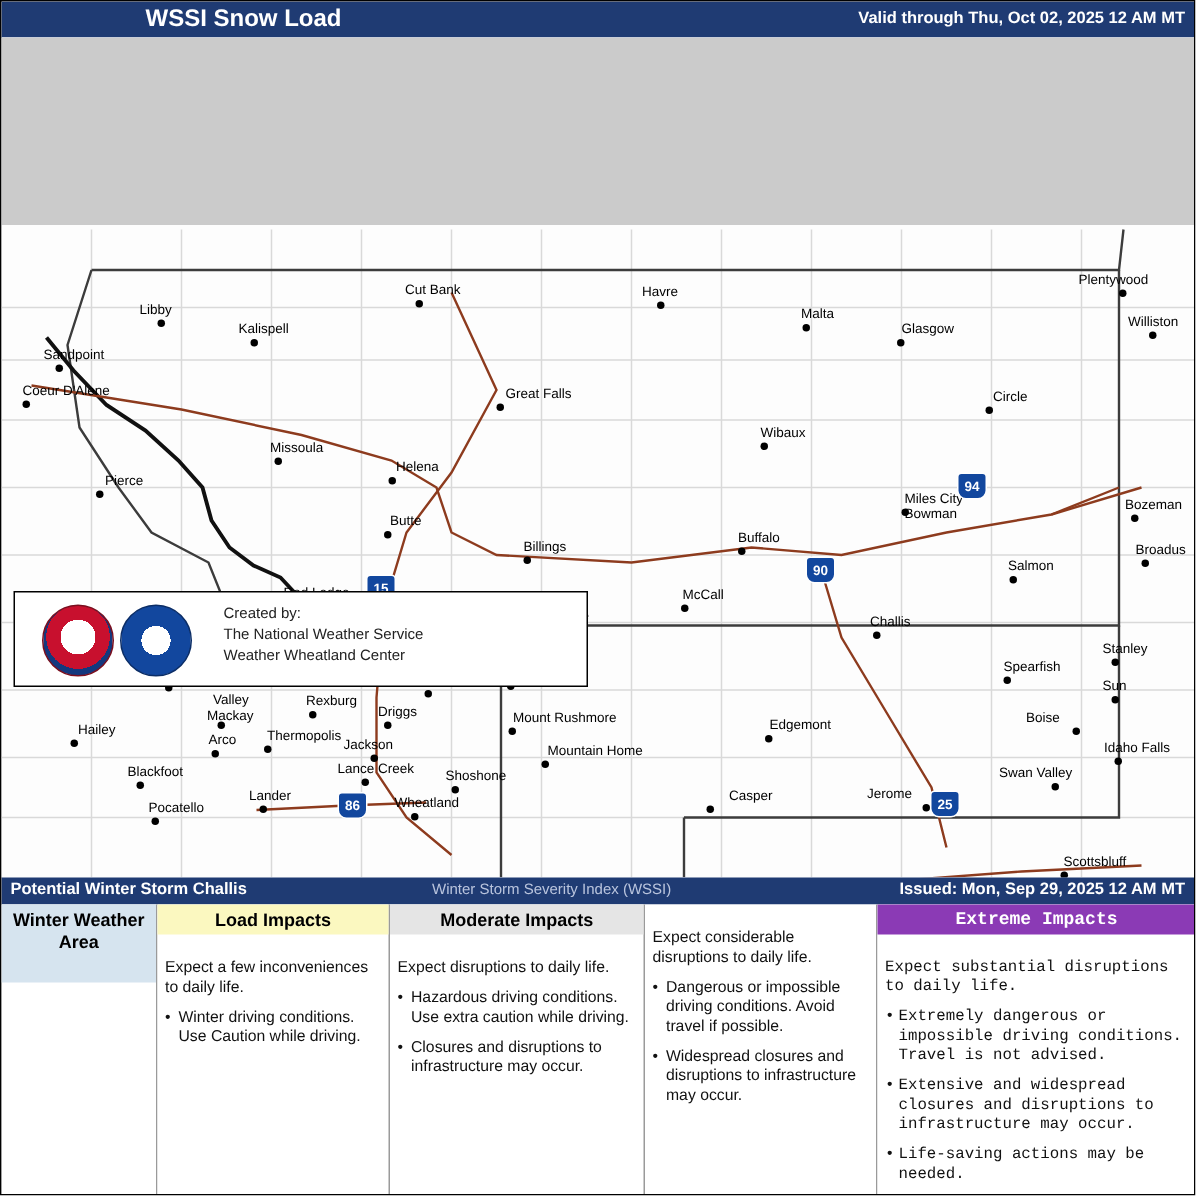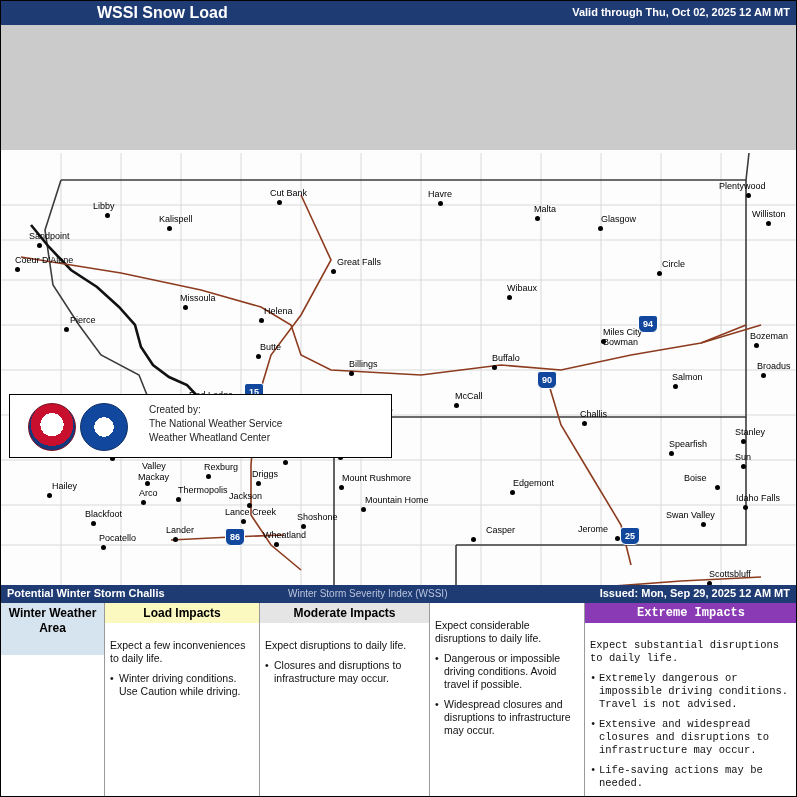--- a/index.html
+++ b/index.html
@@ -444,20 +444,21 @@
           <li>Winter driving conditions. Use Caution while driving.</li>
         </ul>
       </div>
     </div>
 
     <div class="legend-col col-moderate">
       <div class="legend-head h-moderate">Moderate Impacts</div>
       <div class="legend-body">
         <p>Expect disruptions to daily life.</p>
         <ul>
+          <li>Hazardous driving conditions. Use extra caution while driving.</li>
           <li>Closures and disruptions to infrastructure may occur.</li>
         </ul>
       </div>
     </div>
 
     <div class="legend-col col-major">
       <div class="legend-body">
         <p>Expect considerable disruptions to daily life.</p>
         <ul>
           <li>Dangerous or impossible driving conditions. Avoid travel if possible.</li>

